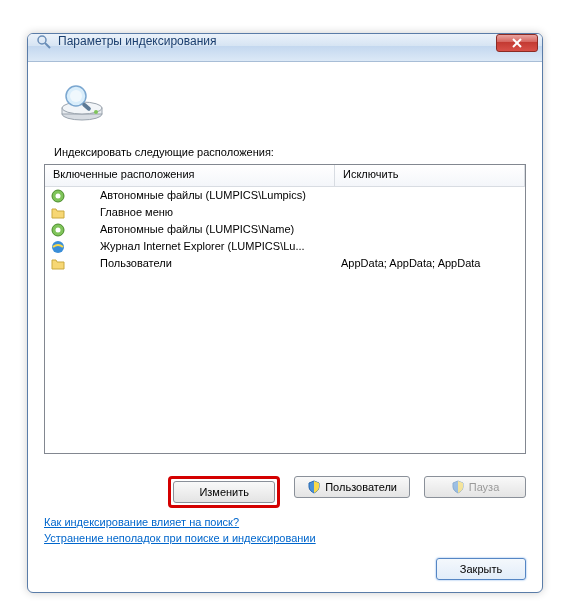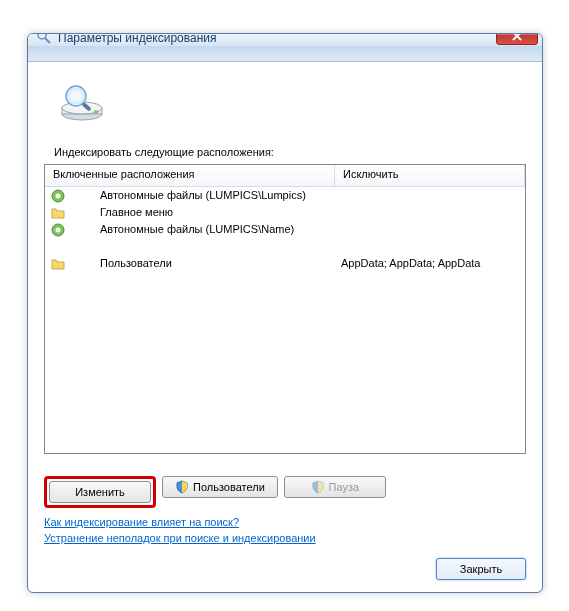--- a/index.html
+++ b/index.html
@@ -23,22 +23,22 @@
     border-radius: 6px;
     overflow: hidden;
     background: #fff;
     box-shadow: 0 0 8px rgba(0,0,0,0.2);
   }
   .titlebar {
     height: 28px;
     background: linear-gradient(to bottom, #ebf2fa 0%, #d6e4f3 45%, #c4d8ef 46%, #dce9f7 100%);
     border-bottom: 1px solid #a8bdd6;
     display: flex;
-    align-items: flex-end;
-    padding: 0 4px 16px 8px;
+    align-items: flex-start;
+    padding: 0 4px 4px 8px;
   }
   .title-icon {
     width: 16px;
     height: 16px;
     margin-right: 6px;
   }
   .title-text {
     flex: 1;
     color: #1a3e6e;
     font-size: 12px;
@@ -126,22 +126,23 @@
   .item-icon {
     width: 14px;
     height: 14px;
     margin-right: 4px;
     flex-shrink: 0;
     display: inline-block;
     vertical-align: middle;
   }
   .btn-row {
     display: flex;
-    gap: 6px;
+    gap: 14px;
     margin-top: 22px;
+    justify-content: flex-end;
   }
   .btn {
     height: 22px;
     border: 1px solid #8a9099;
     background: linear-gradient(to bottom, #f9f9f9 0%, #e4e4e4 100%);
     border-radius: 3px;
     padding: 0 12px;
     font-size: 11px;
     font-family: inherit;
     display: flex;
@@ -255,20 +256,27 @@
             <div class="cell1">
               <svg class="item-icon" viewBox="0 0 14 14">
                 <circle cx="7" cy="7" r="6" fill="#7fc45a" stroke="#4a8a2a"></circle>
                 <circle cx="7" cy="7" r="2.5" fill="#fff"></circle>
               </svg>
               <span>Автономные файлы (LUMPICS\Name)</span>
             </div>
             <div class="cell2"></div>
           </div>
           <div class="row">
+            <div class="cell1">
+              <svg class="item-icon" viewBox="0 0 14 14">
+                <circle cx="7" cy="7" r="6" fill="#3a8ed8"></circle>
+                <path d="M2 7 Q7 3 12 7" fill="none" stroke="#f9d94a" stroke-width="2"></path>
+              </svg>
+              <span>Журнал Internet Explorer (LUMPICS\Lu...</span>
+            </div>
             <div class="cell2"></div>
           </div>
           <div class="row">
             <div class="cell1">
               <svg class="item-icon" viewBox="0 0 14 14">
                 <path d="M1 3 L5 3 L6 5 L13 5 L13 12 L1 12 Z" fill="#f7d774" stroke="#caa93e"></path>
               </svg>
               <span>Пользователи</span>
             </div>
             <div class="cell2">AppData; AppData; AppData</div>

